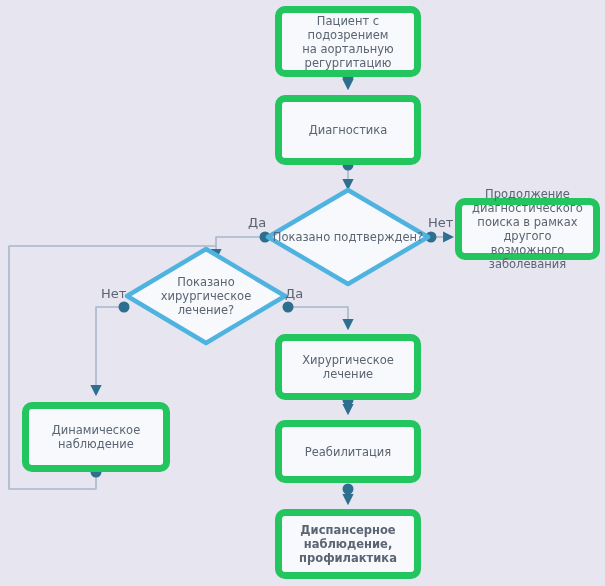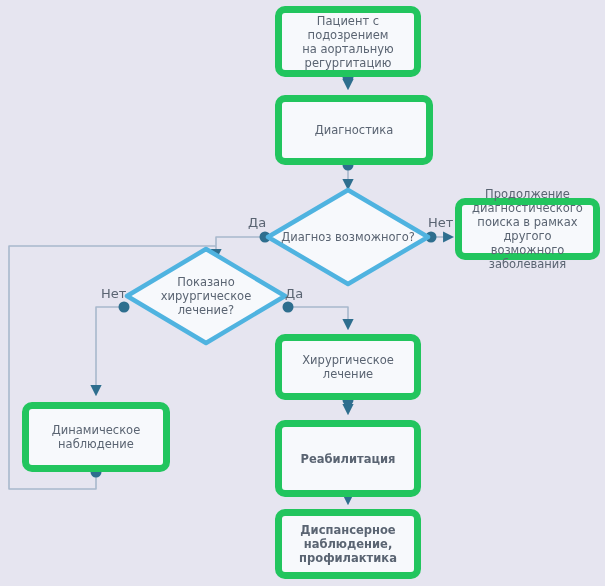--- a/index.html
+++ b/index.html
@@ -134,29 +134,29 @@
       <circle cx="96" cy="472" r="5.5" fill="#2e6e8e"></circle>
     </g>
   </svg>
 
   <div class="node node-box" style="left:275px; top:6px; width:146px; height:71px;">
     <span class="node-label">Пациент с подозрением
 на аортальную
 регургитацию</span>
   </div>
 
-  <div class="node node-box" style="left:275px; top:95px; width:158px; height:70px;">
+  <div class="node node-box" style="left:275px; top:95px; width:146px; height:70px;">
     <span class="node-label">Диагностика</span>
   </div>
 
   <div class="node-diamond" style="left:265px; top:187px; width:166px; height:100px;">
     <svg class="diamond-shape" width="166" height="100" viewBox="0 0 166 100">
       <polygon points="83,3 163,50 83,97 3,50" fill="#f7f9fc" stroke="#4fb3e0" stroke-width="4.5" stroke-linejoin="round"></polygon>
     </svg>
-    <div class="diamond-label">Диагноз возможного?</div>
+    <div class="diamond-label">Показано подтвержден?</div>
   </div>
 
   <div class="node node-box" style="left:455px; top:198px; width:145px; height:62px;">
     <span class="node-label">Продолжение
 диагностического
 поиска в рамках другого
 возможного
 заболевания</span>
   </div>
 
@@ -172,21 +172,21 @@
   <div class="node node-box" style="left:22px; top:402px; width:148px; height:70px;">
     <span class="node-label">Динамическое
 наблюдение</span>
   </div>
 
   <div class="node node-box" style="left:275px; top:334px; width:146px; height:66px;">
     <span class="node-label">Хирургическое
 лечение</span>
   </div>
 
-  <div class="node node-box" style="left:275px; top:420px; width:146px; height:77px;font-weight:bold;">
+  <div class="node node-box" style="left:275px; top:420px; width:146px; height:63px;">
     <span class="node-label">Реабилитация</span>
   </div>
 
   <div class="node node-box" style="left:275px; top:509px; width:146px; height:70px;font-weight:bold;">
     <span class="node-label">Диспансерное
 наблюдение,
 профилактика</span>
   </div>
 
   <span class="edge-label" style="left:248px; top:216px;">Да</span>

